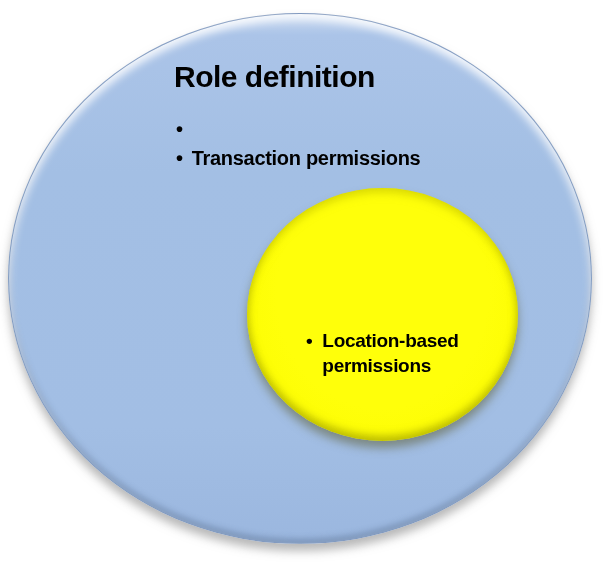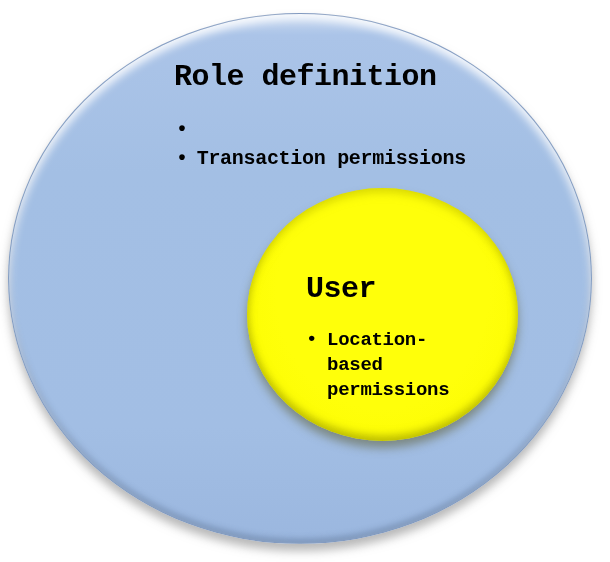--- a/index.html
+++ b/index.html
@@ -6,21 +6,21 @@
     margin: 0;
     padding: 0;
     background: #ffffff;
   }
   .canvas {
     position: relative;
     width: 610px;
     height: 562px;
     background: #ffffff;
     overflow: hidden;
-    font-family: Liberation Mono, monospace;
+    font-family: Liberation Sans, sans-serif;
     color: #000000;
   }
 
   
   .outer-ellipse {
     position: absolute;
     left: 8px;
     top: 13px;
     width: 584px;
     height: 531px;
@@ -138,21 +138,20 @@
         <span class="marker">•</span>
       </li>
       <li>
         <span class="marker">•</span>
         <span class="btext">Transaction permissions</span>
       </li>
     </ul>
 
     <div class="inner-circle">
 
-      <div class="user-title">User</div>
 
       <ul class="user-bullets">
         <li>
           <span class="marker">•</span>
           <span class="btext">Location-based permissions</span>
         </li>
       </ul>
 
     </div>
 

